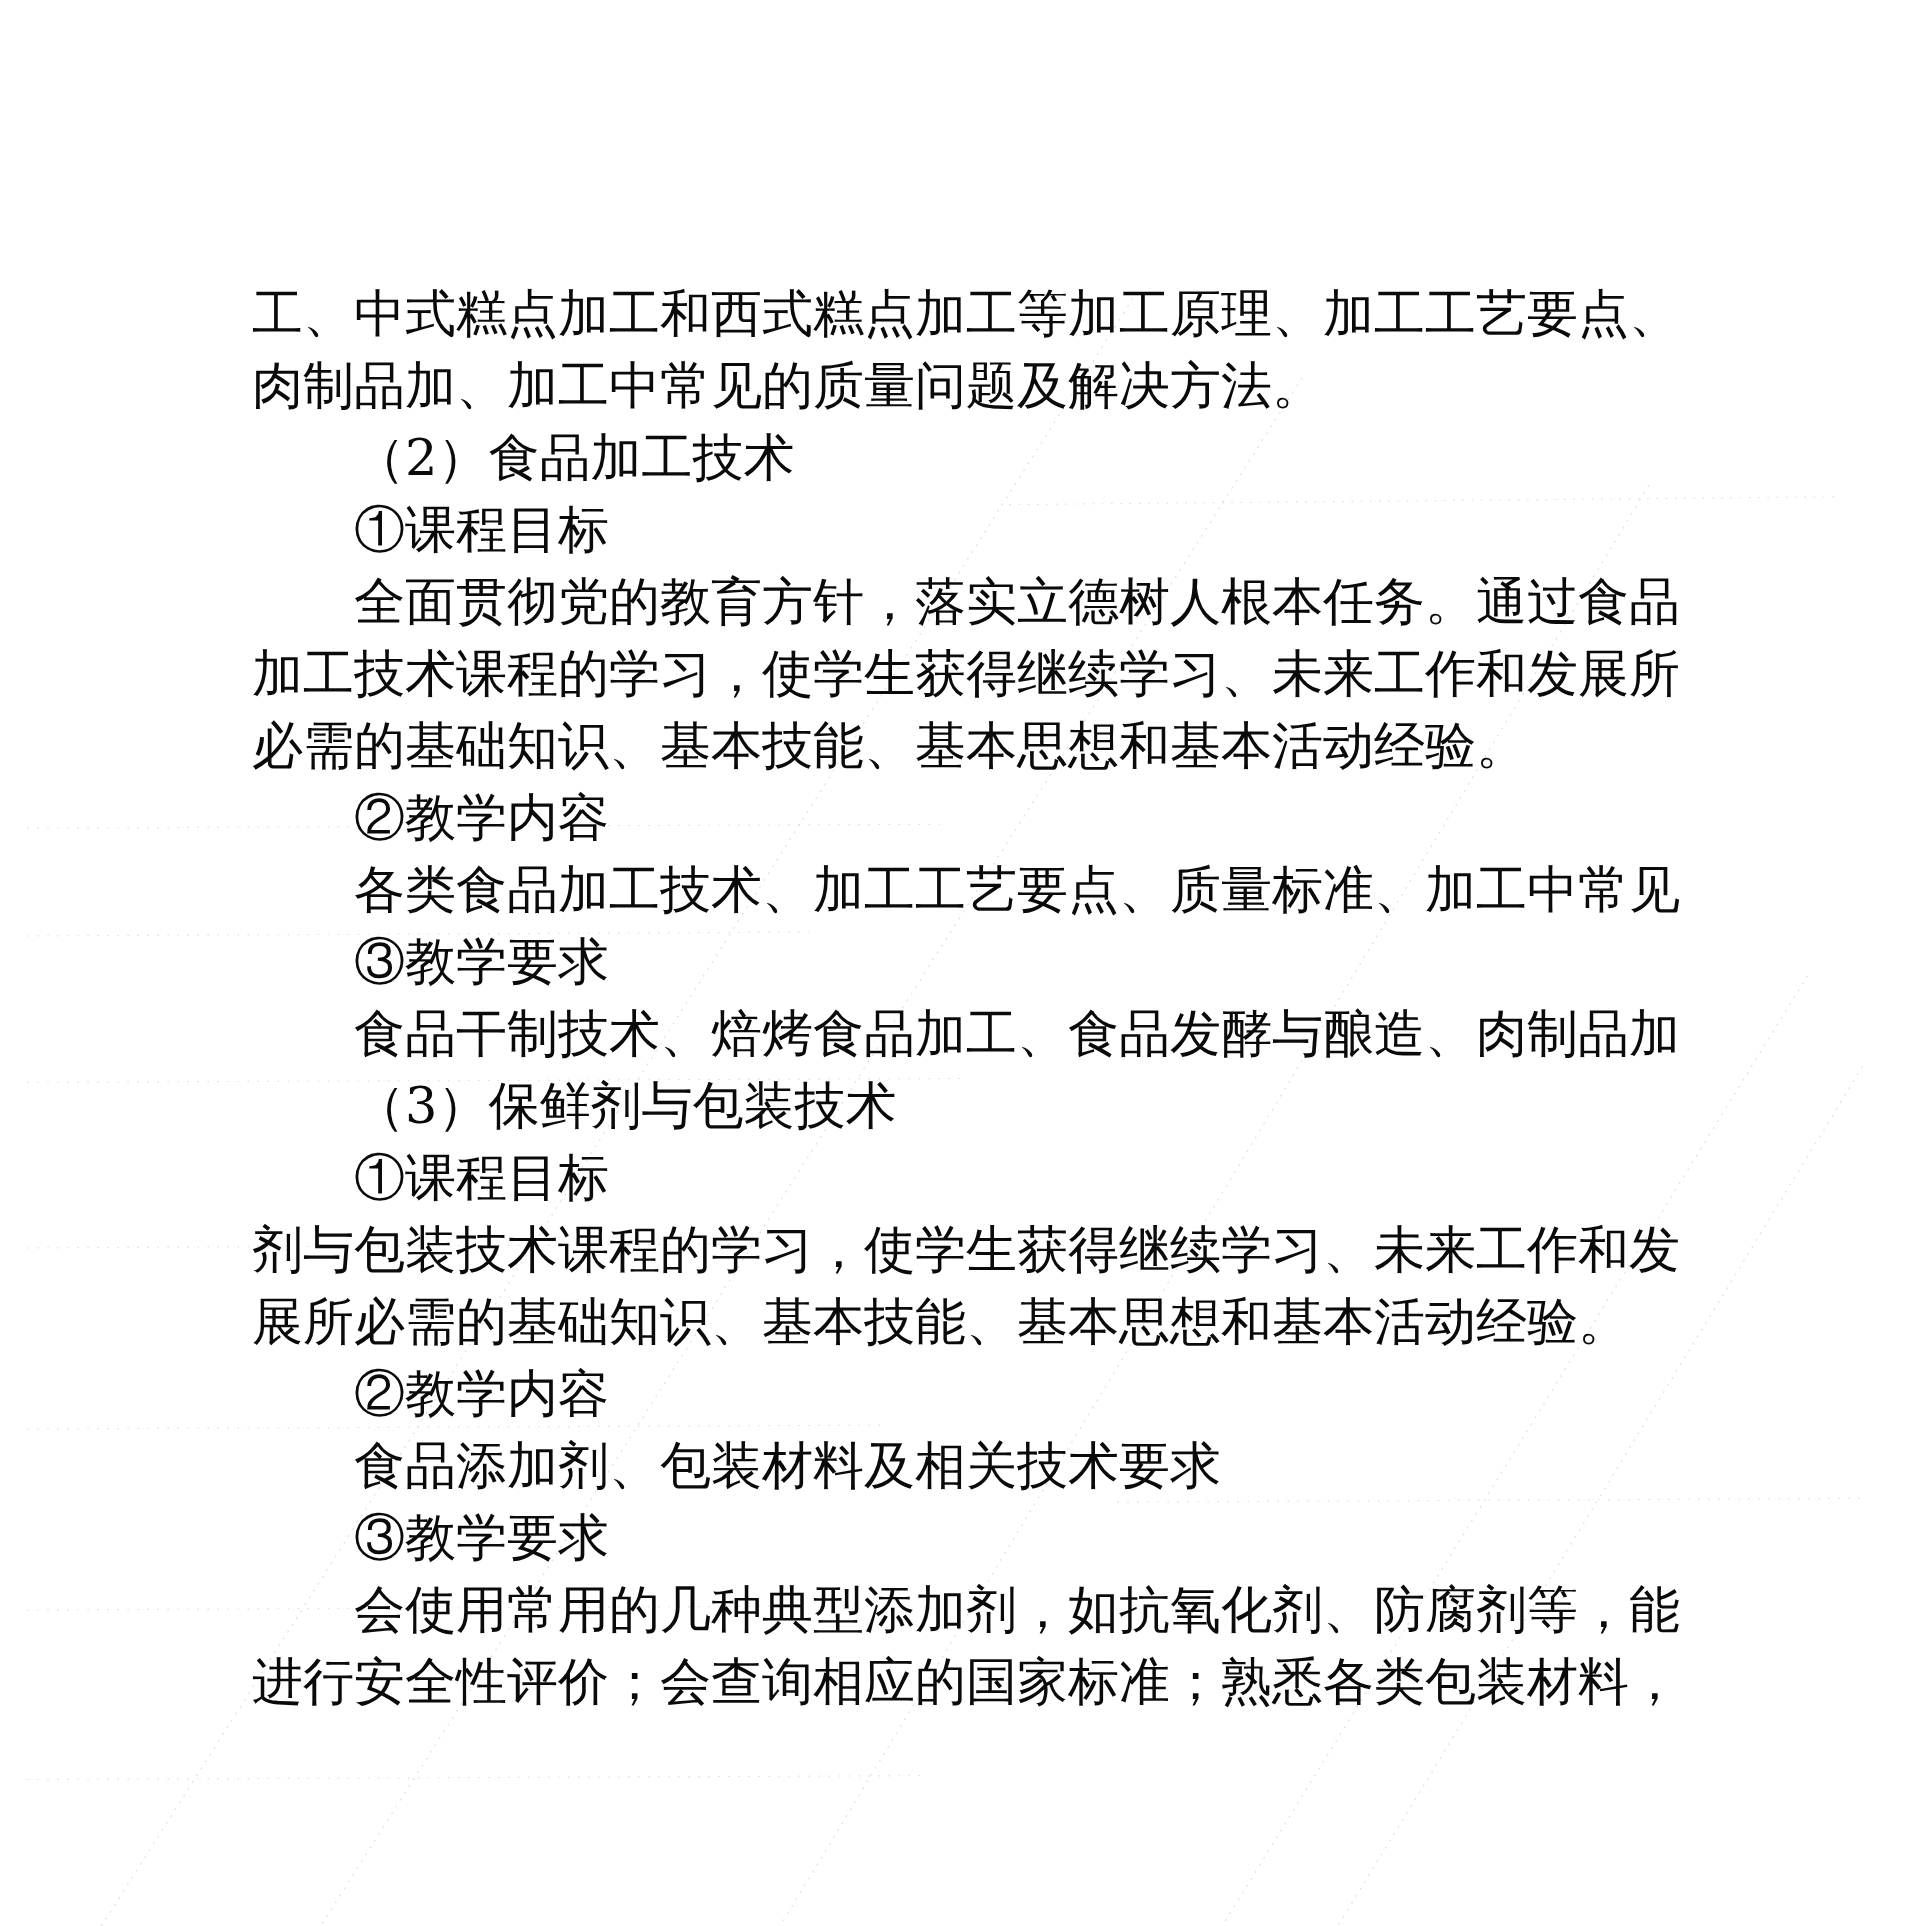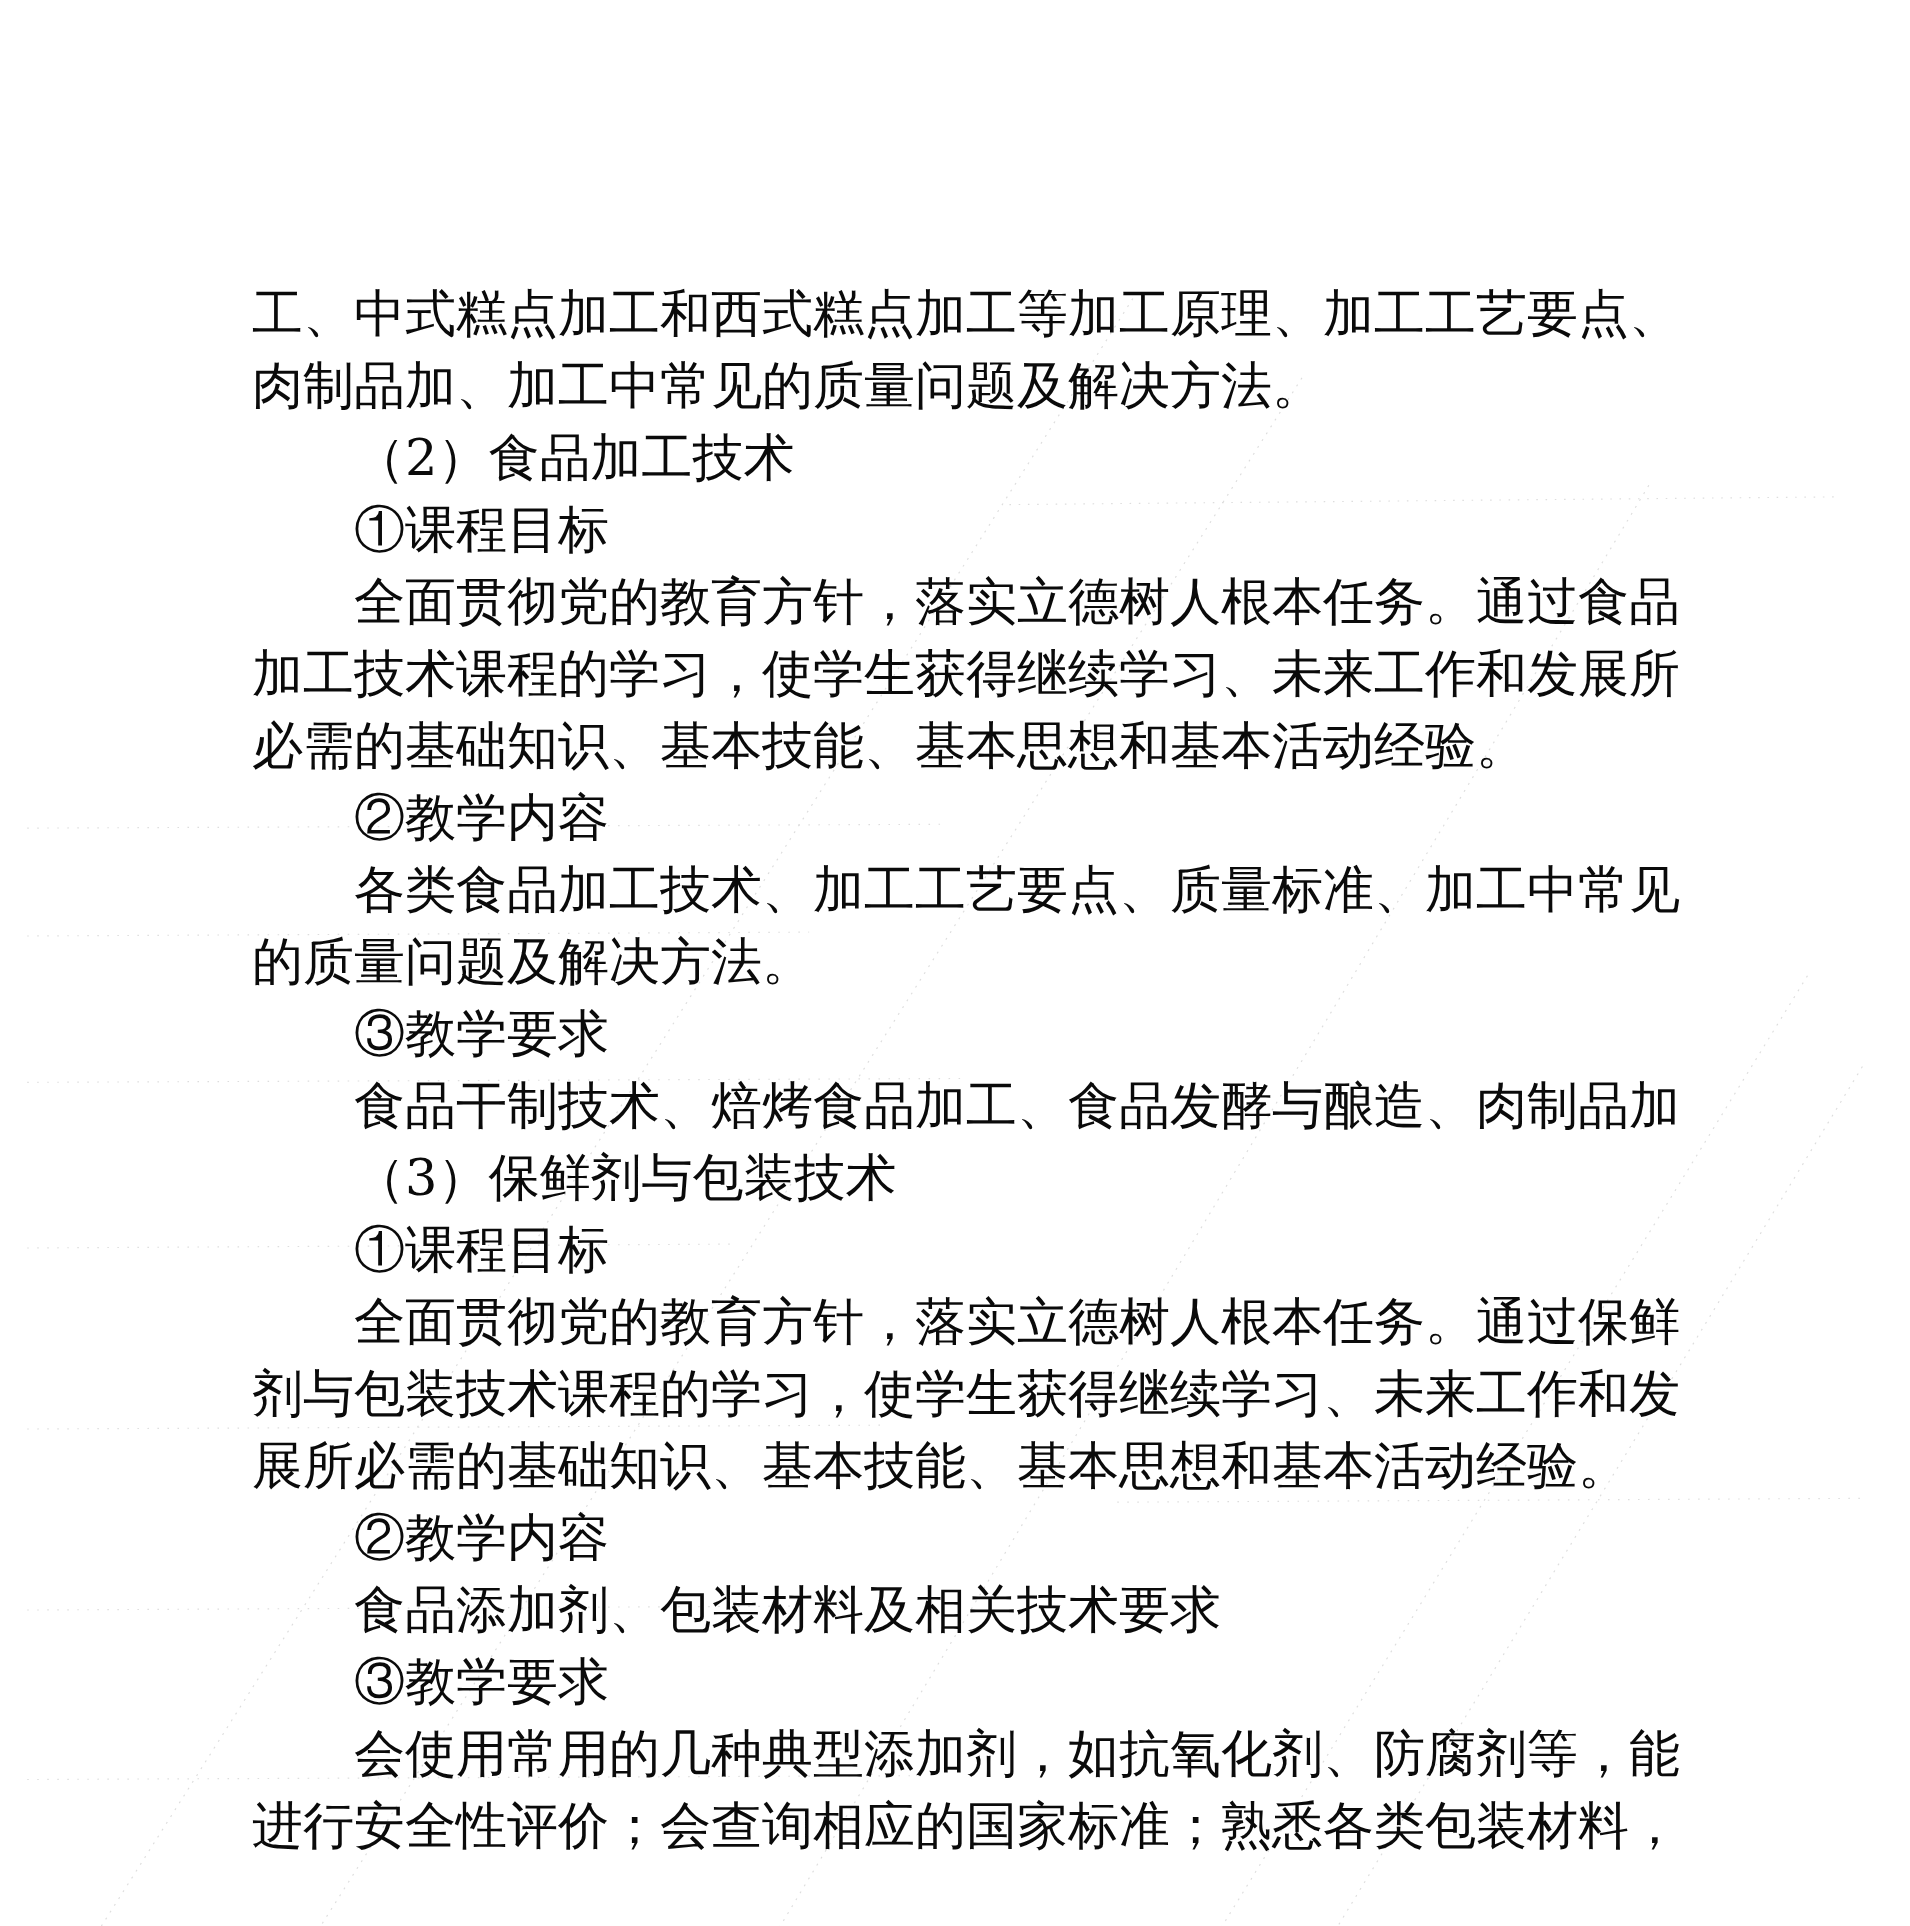--- a/index.html
+++ b/index.html
@@ -70,26 +70,24 @@
   <div class="doc">
       <div class="line fill">工、中式糕点加工和西式糕点加工等加工原理、加工工艺要点、</div>
       <div class="line">肉制品加、加工中常见的质量问题及解决方法。</div>
       <div class="line indent">（2）食品加工技术</div>
       <div class="line indent">①课程目标</div>
       <div class="line indent fill">全面贯彻党的教育方针，落实立德树人根本任务。通过食品</div>
       <div class="line fill">加工技术课程的学习，使学生获得继续学习、未来工作和发展所</div>
       <div class="line">必需的基础知识、基本技能、基本思想和基本活动经验。</div>
       <div class="line indent">②教学内容</div>
       <div class="line indent fill">各类食品加工技术、加工工艺要点、质量标准、加工中常见</div>
-      <div class="line">的质量问题及解决方法。</div>
       <div class="line indent">③教学要求</div>
       <div class="line indent fill">食品干制技术、焙烤食品加工、食品发酵与酿造、肉制品加</div>
       <div class="line indent">（3）保鲜剂与包装技术</div>
       <div class="line indent">①课程目标</div>
-      <div class="line indent fill">全面贯彻党的教育方针，落实立德树人根本任务。通过保鲜</div>
       <div class="line fill">剂与包装技术课程的学习，使学生获得继续学习、未来工作和发</div>
       <div class="line">展所必需的基础知识、基本技能、基本思想和基本活动经验。</div>
       <div class="line indent">②教学内容</div>
       <div class="line indent">食品添加剂、包装材料及相关技术要求</div>
       <div class="line indent">③教学要求</div>
       <div class="line indent fill">会使用常用的几种典型添加剂，如抗氧化剂、防腐剂等，能</div>
       <div class="line fill">进行安全性评价；会查询相应的国家标准；熟悉各类包装材料，</div>
     </div>
 
 </div>

